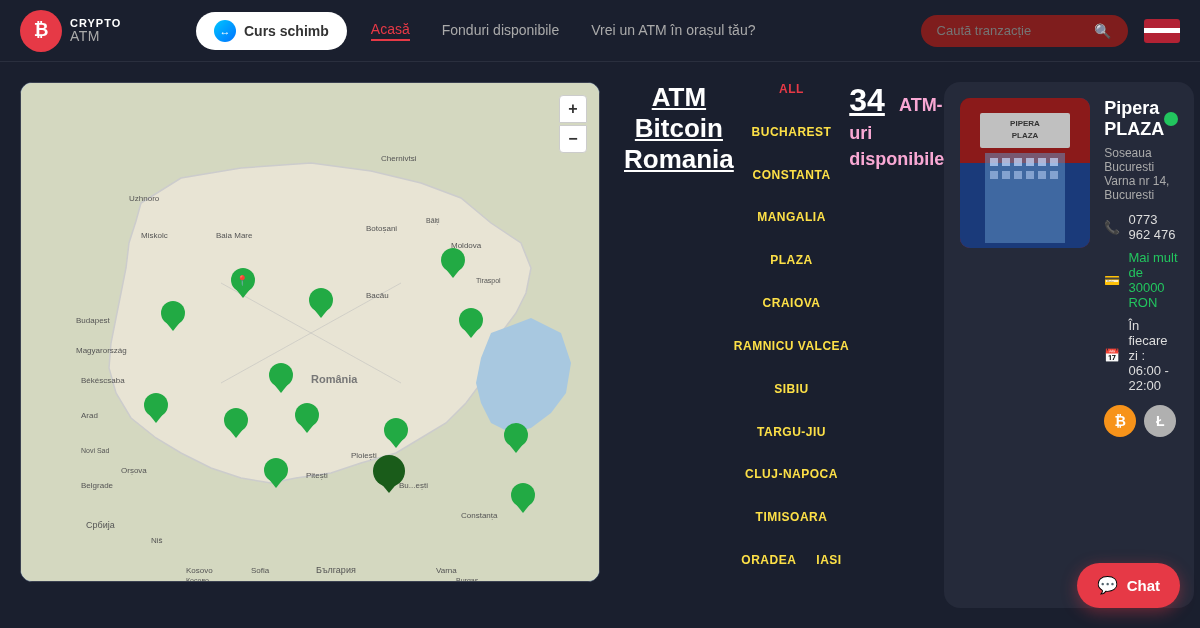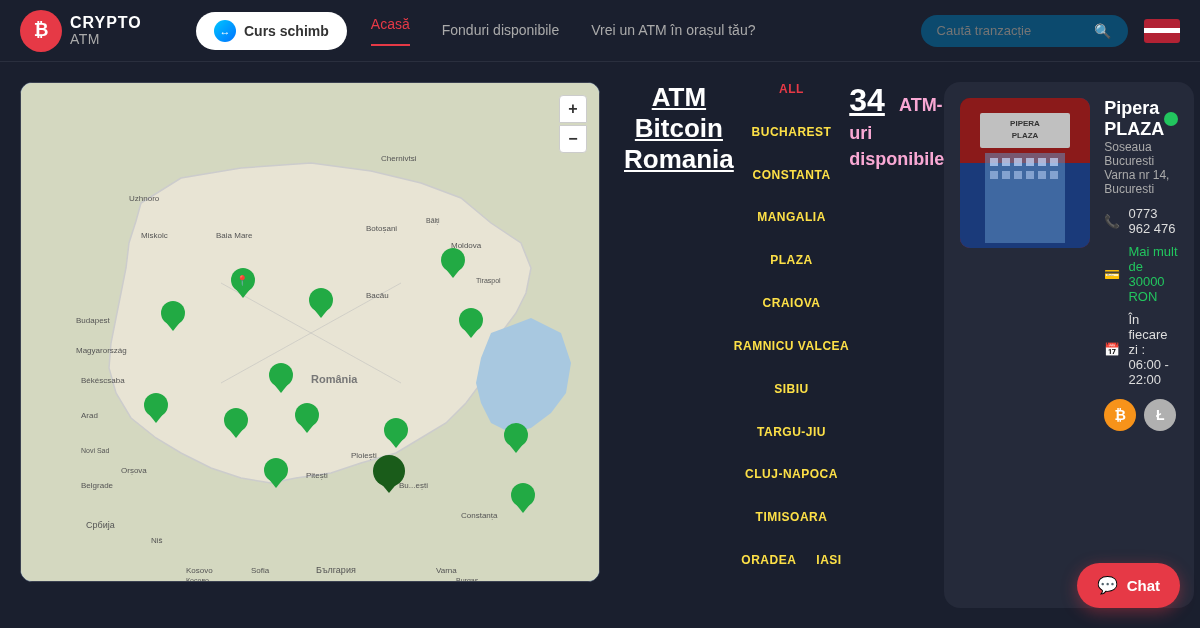--- a/index.html
+++ b/index.html
@@ -42,21 +42,21 @@
       font-size: 18px;
       color: white;
       flex-shrink: 0;
     }
     .logo-text {
       display: flex;
       flex-direction: column;
       line-height: 1.1;
     }
     .logo-text .crypto {
-      font-size: 16px;
+      font-size: 11px;
       font-weight: 800;
       letter-spacing: 1px;
       color: #fff;
     }
     .logo-text .atm {
       font-size: 14px;
       color: #aaa;
       letter-spacing: 0.5px;
     }
 
@@ -96,27 +96,27 @@
     .nav-item {
       font-size: 14px;
       color: #aaa;
       cursor: pointer;
       white-space: nowrap;
       padding-bottom: 2px;
     }
     .nav-item.active {
       color: #e63946;
       border-bottom: 2px solid #e63946;
-      padding-bottom: 12px;
+      padding-bottom: 2px;
     }
 
     .search-area {
       display: flex;
       align-items: center;
-      background: #0c4a6e;
+      background: #7f1d1d;
       border-radius: 24px;
       padding: 8px 16px;
       gap: 8px;
       min-width: 200px;
     }
     .search-input {
       background: transparent;
       border: none;
       color: #aaa;
       font-size: 13px;
@@ -263,20 +263,21 @@
       justify-content: center;
     }
 
     .atm-info {
       flex: 1;
     }
     .atm-name-row {
       display: flex;
       align-items: center;
       justify-content: space-between;
+      margin-bottom: 6px;
     }
     .atm-name {
       font-size: 18px;
       font-weight: 700;
       color: #fff;
     }
     .status-dot {
       width: 14px;
       height: 14px;
       border-radius: 50%;

